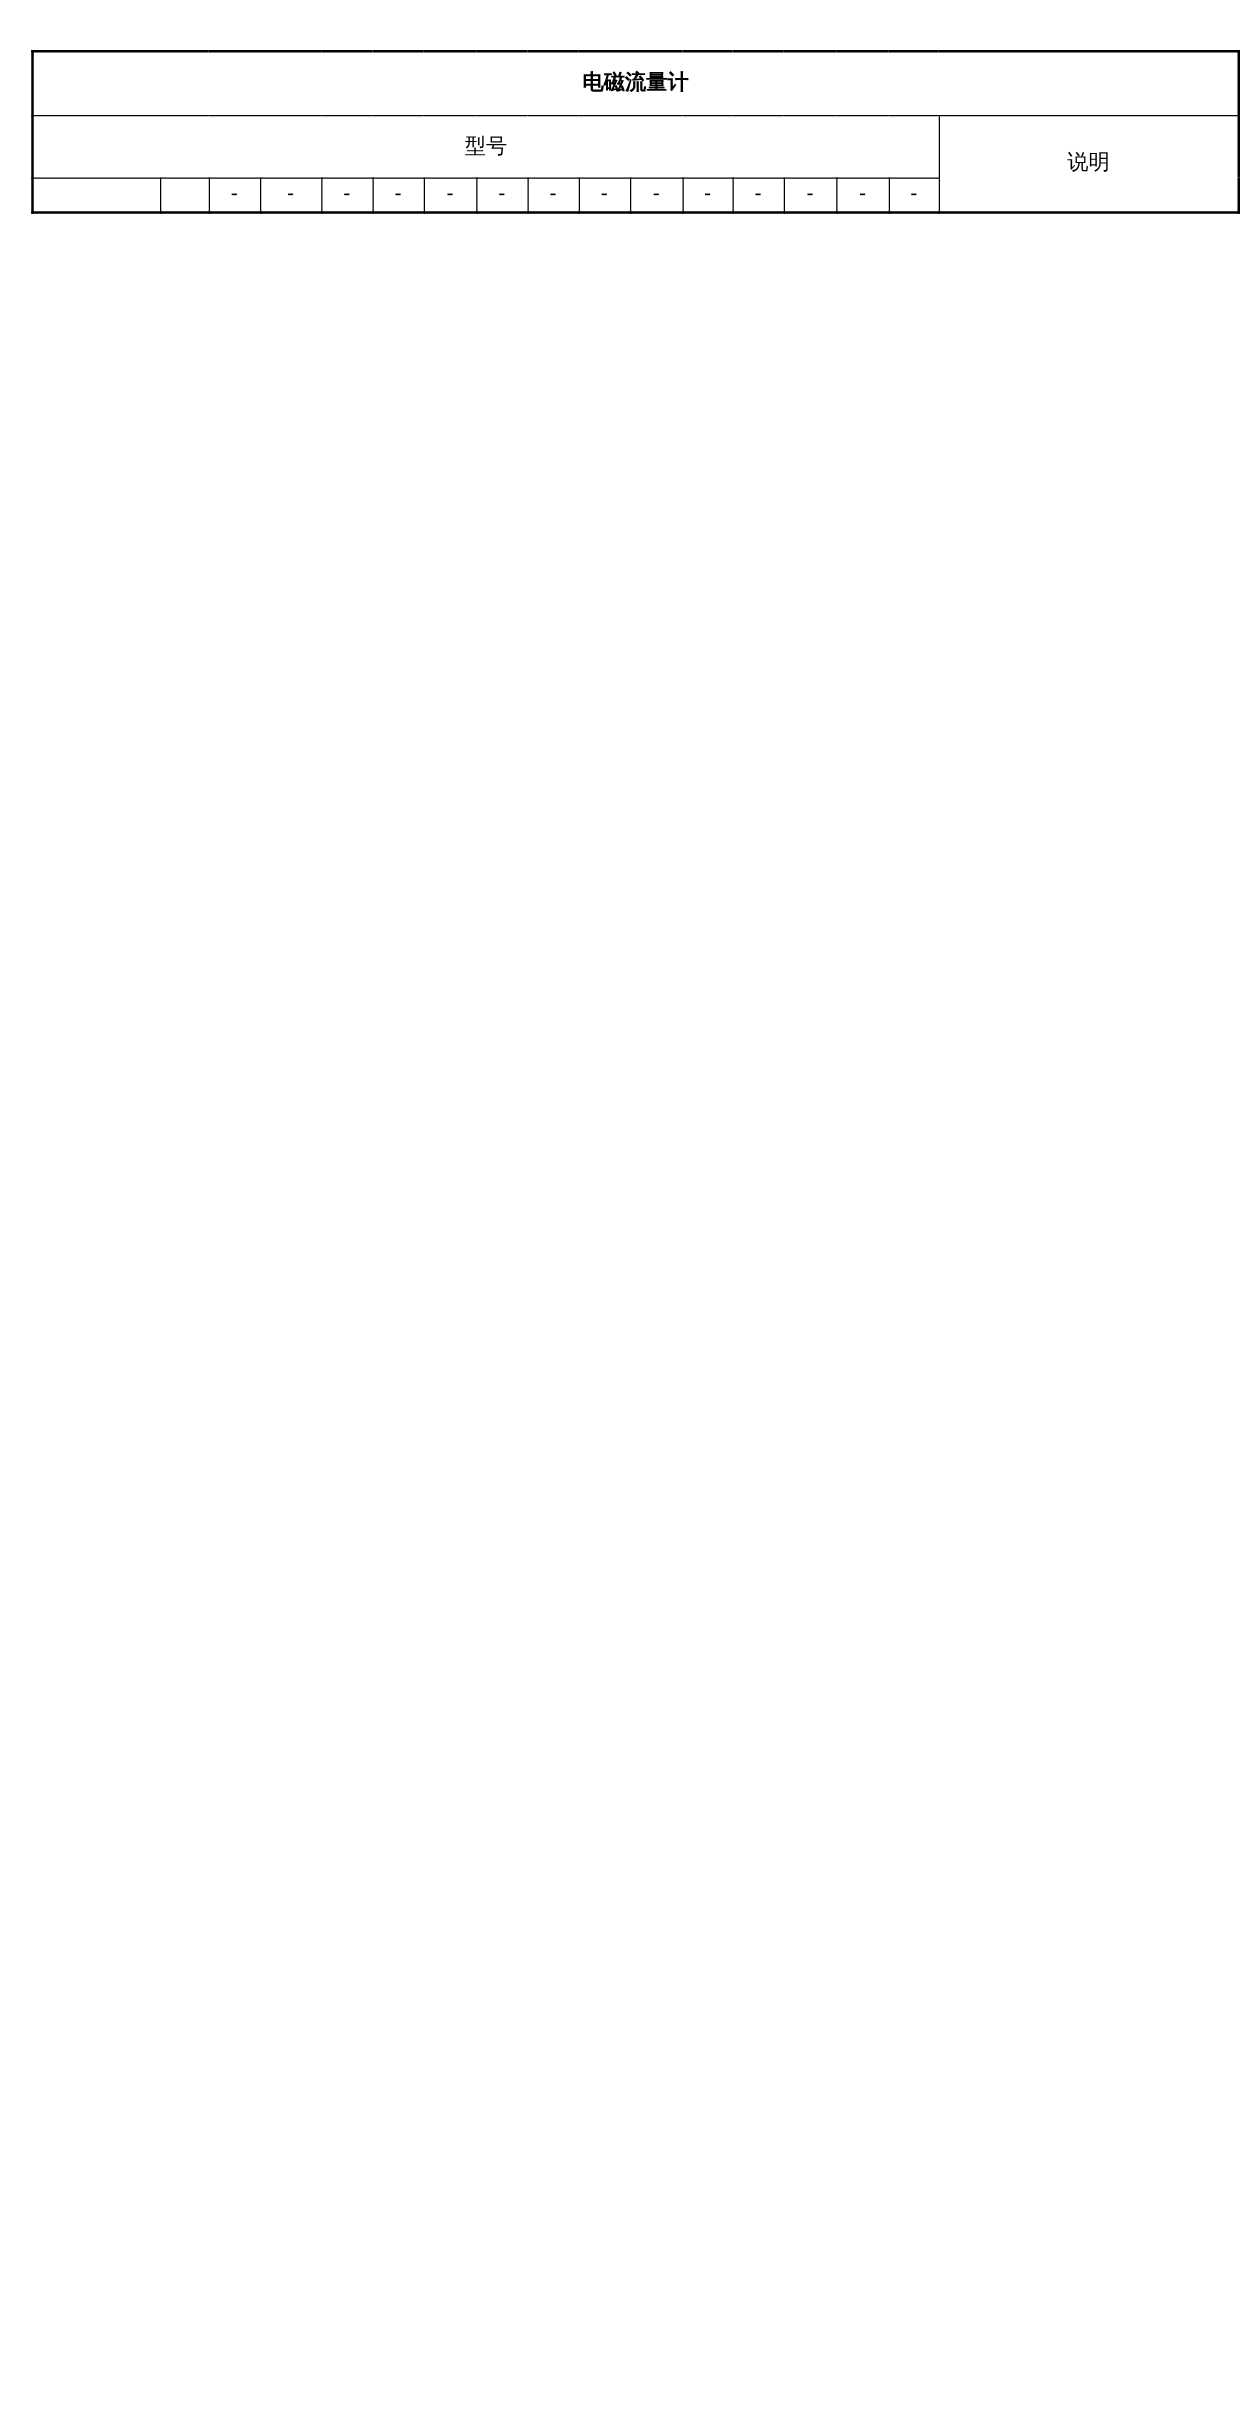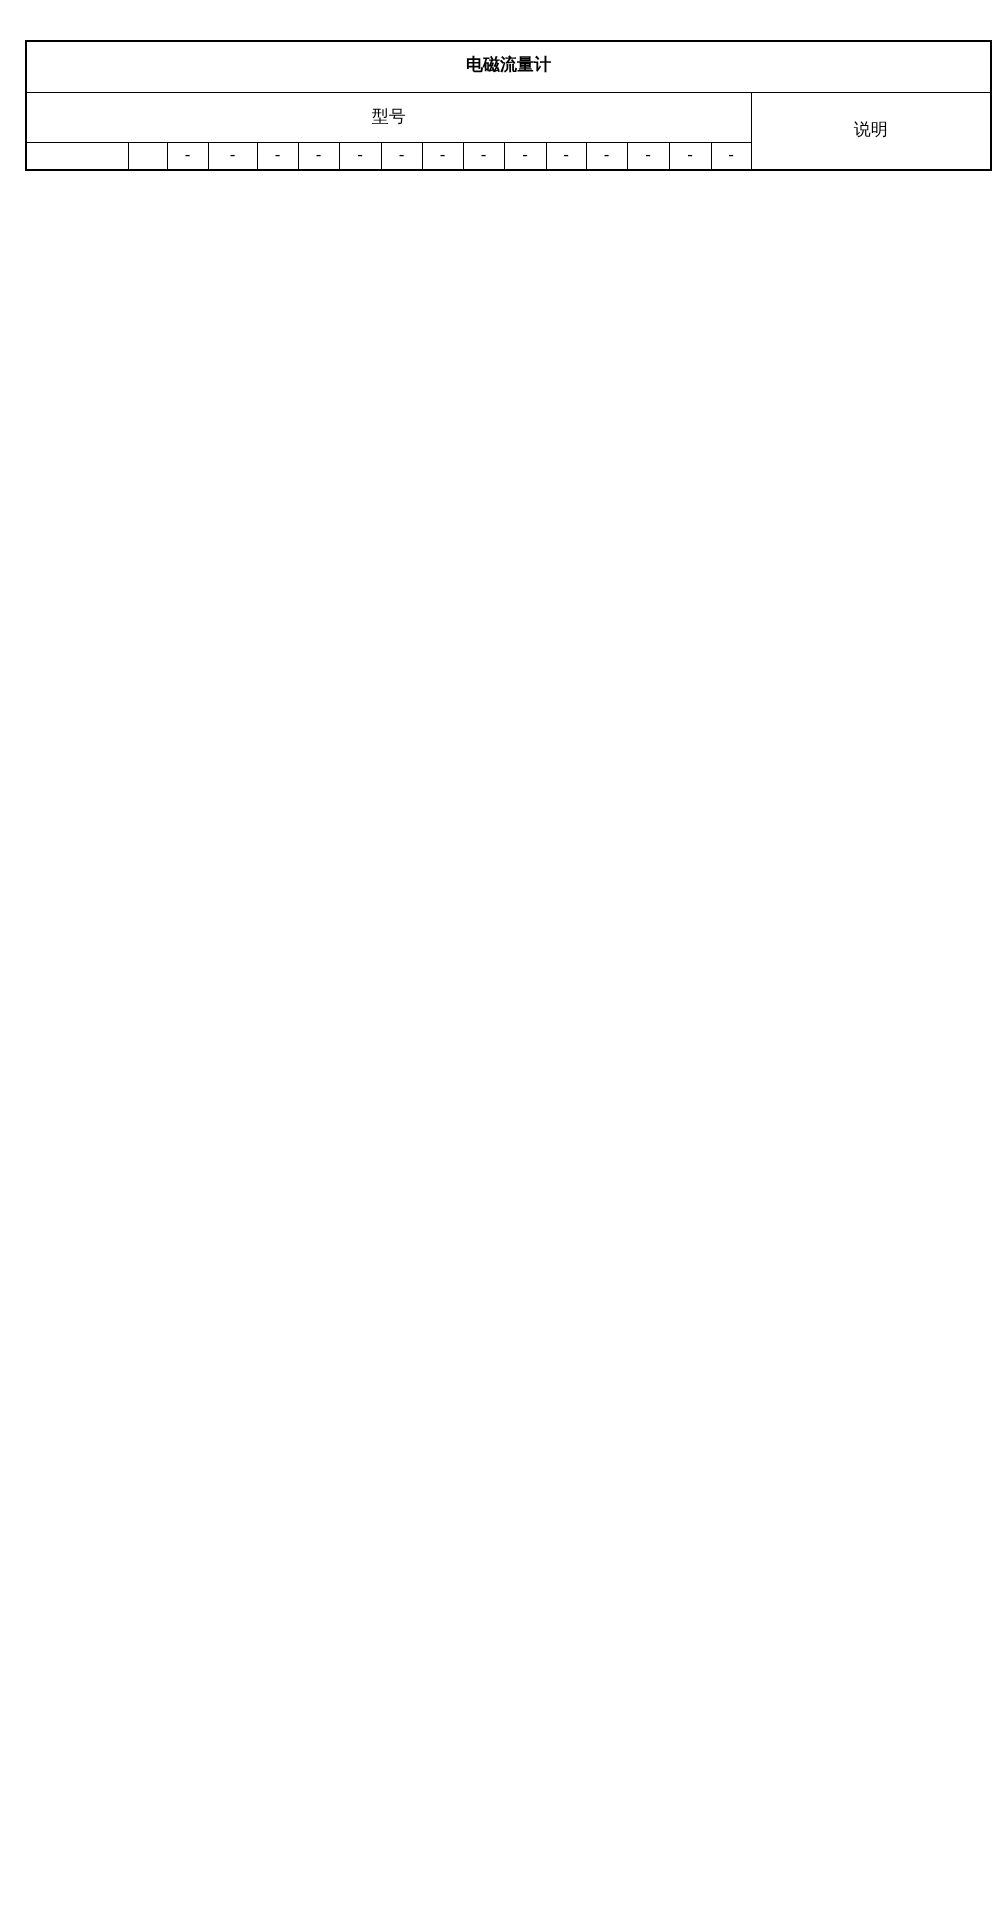--- a/index.html
+++ b/index.html
@@ -16,21 +16,21 @@
   }
   table.spec td {
     border: 1px solid #000;
     text-align: center; vertical-align: middle;
     font-size: 17px; line-height: 1.45;
     overflow: hidden; padding: 0 2px;
   }
   tr.r-title { height: 51px; }
   tr.r-model { height: 50px; }
   tr.r-dash  { height: 28px; }
-  td.title-cell { font-weight: 700; font-size: 18px; font-family: Liberation Mono, monospace; }
+  td.title-cell { font-weight: 700; font-size: 18px; }
   td.model-header, td.desc-header { font-size: 17px; }
   td.dash { font-weight: 400; }
 </style>
 </head>
 <body>
 
 <div class="table-wrap">
   <table class="spec">
     <colgroup id="cols">
         <col style="width: 102px;">

